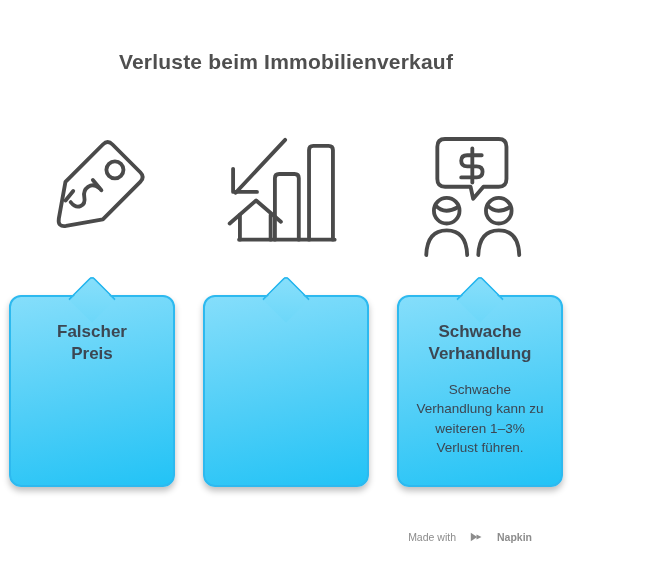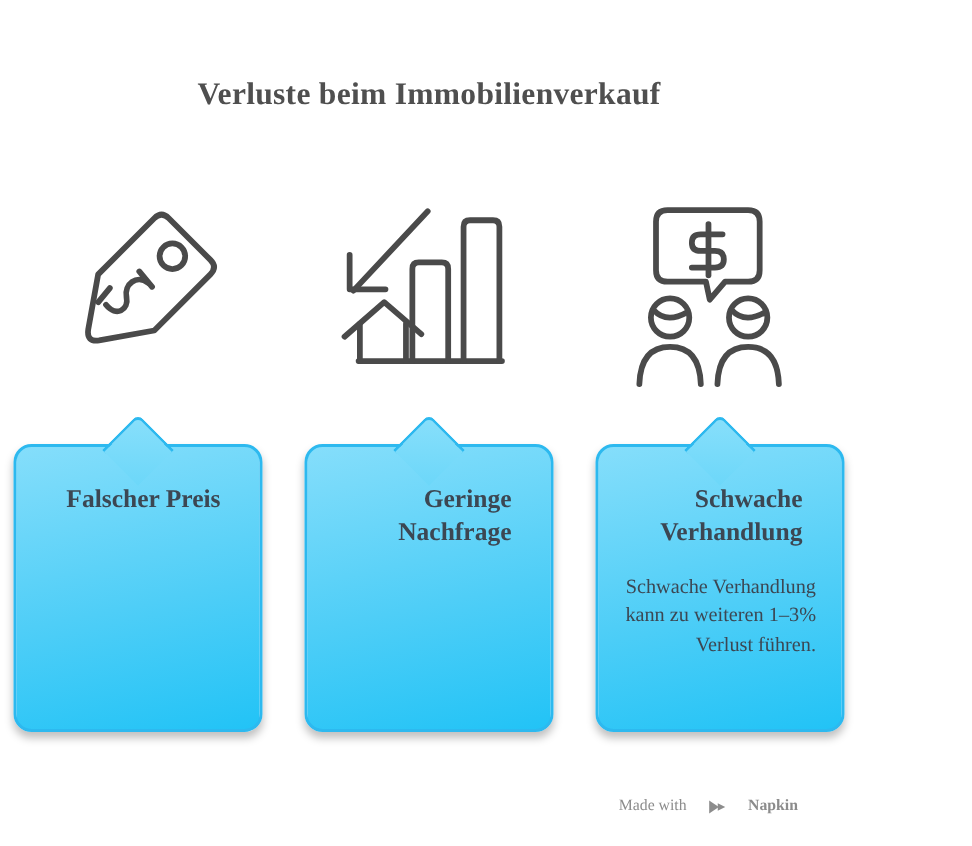--- a/index.html
+++ b/index.html
@@ -1,18 +1,18 @@
 <!DOCTYPE html>
 <html><head>
 <meta charset="utf-8">
 <style>
   html,body { margin:0; padding:0; background:#ffffff; }
   .canvas {
     position:relative; width:572px; height:564px; background:#ffffff;
-    font-family:Liberation Serif, serif; overflow:hidden;
+    font-family:Liberation Sans, sans-serif; overflow:hidden;
   }
   .title {
     margin:0; padding-top:50px; text-align:center;
     font-size:21px; font-weight:700; color:#4f4f4f; letter-spacing:0.2px;
   }
   .icons-row { display:flex; justify-content:center; gap:28px; margin-top:43px; height:142px; }
   .icon-cell { width:166px; display:flex; align-items:center; justify-content:center; }
   .cards-row { display:flex; justify-content:center; gap:28px; margin-top:36px; }
   .card {
     position:relative; width:166px; height:192px; box-sizing:border-box;
@@ -21,21 +21,21 @@
     box-shadow:0 4px 6px rgba(0,0,0,0.25);
   }
   .pointer {
     position:absolute; top:-15px; left:50%;
     width:32px; height:32px;
     transform:translateX(-50%) rotate(45deg);
     background:linear-gradient(135deg, #87dffb 0%, #6cd7f9 100%);
     border-top:2px solid #2db9ef; border-left:2px solid #2db9ef;
     border-top-left-radius:5px;
   }
-  .card-content { position:relative; padding:24px 12px 0; text-align:right; }
+  .card-content { position:relative; padding:24px 12px 0; text-align:center; }
   .card-heading {
     margin:0 auto; max-width:110px;
     font-size:17px; line-height:1.32; font-weight:700; color:#3c4753;
   }
   .card-body {
     margin:14px auto 0; max-width:128px;
     font-size:13.5px; line-height:1.44; color:#3c4753;
   }
   .watermark {
     position:absolute; right:40px; bottom:21px;
@@ -102,21 +102,20 @@
     <div class="card">
       <div class="pointer"></div>
       <div class="card-content">
         <h2 class="card-heading">Falscher Preis</h2>
       </div>
     </div>
 
     <div class="card">
       <div class="pointer"></div>
       <div class="card-content">
-        <h2 class="card-heading">Geringe Nachfrage</h2>
       </div>
     </div>
 
     <div class="card">
       <div class="pointer"></div>
       <div class="card-content">
         <h2 class="card-heading">Schwache Verhandlung</h2>
         <p class="card-body">Schwache Verhandlung kann zu weiteren 1–3% Verlust führen.</p>
       </div>
     </div>

